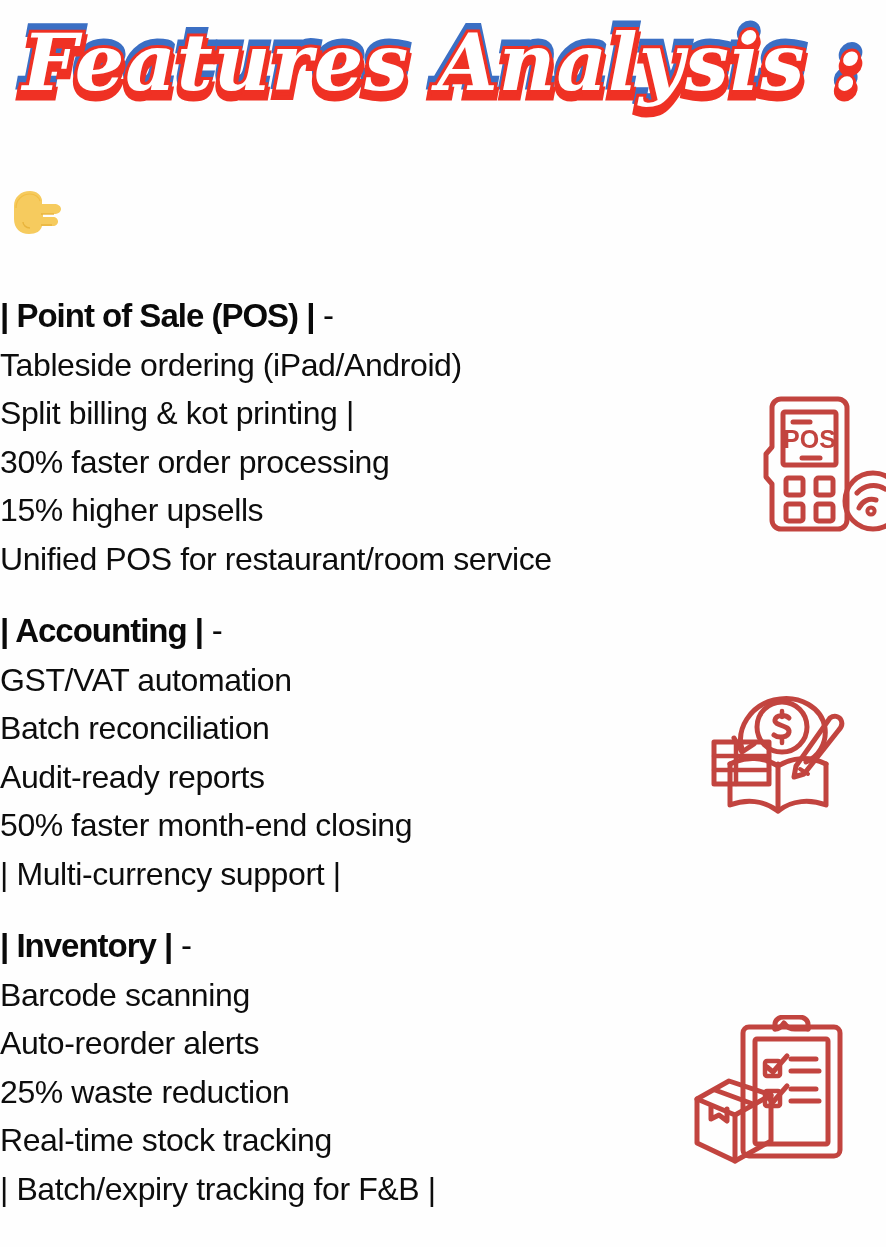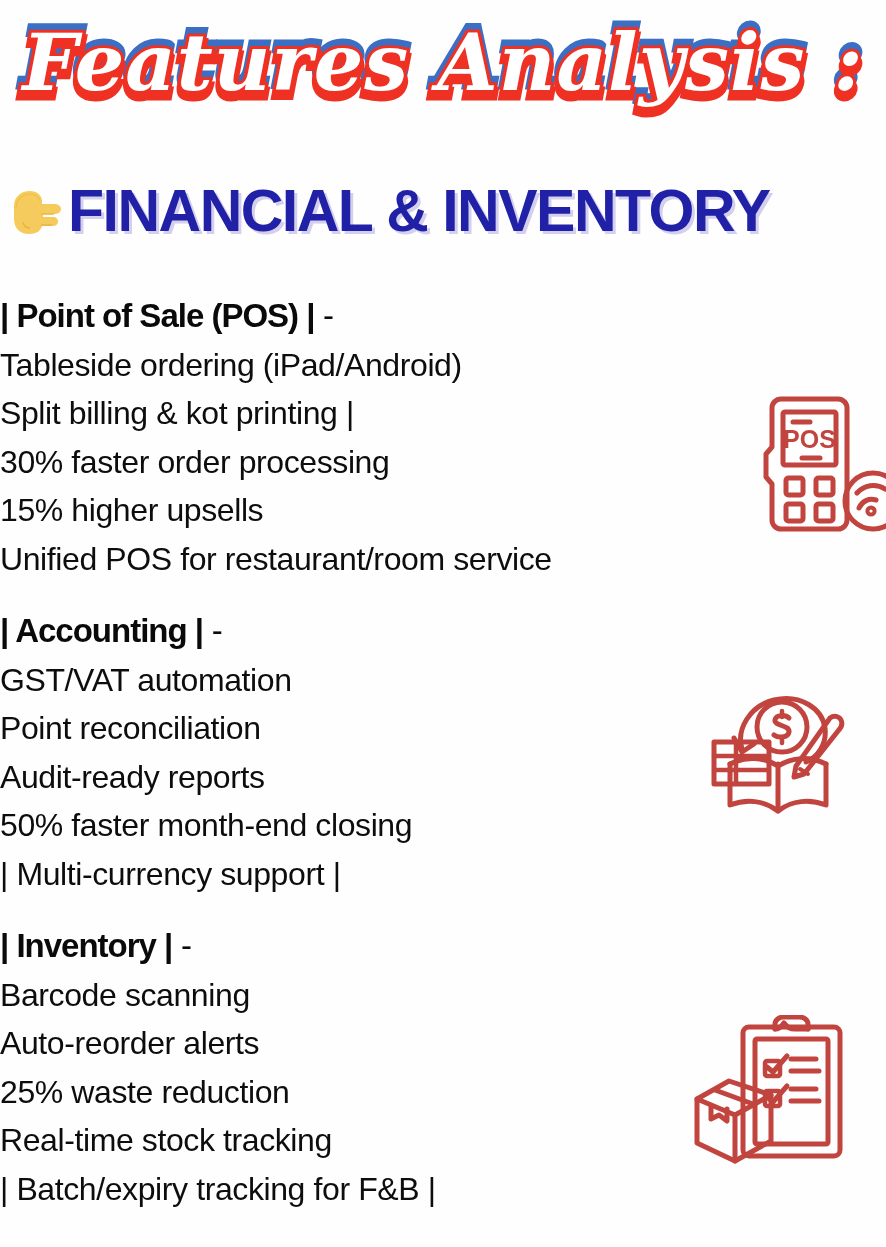--- a/index.html
+++ b/index.html
@@ -152,38 +152,37 @@
     <svg viewBox="0 0 58 54" xmlns="http://www.w3.org/2000/svg">
       <g>
         <path d="M6 22 C6 13, 13 7, 22 7 C29 7, 33 11, 34 16 L34 20 L46 20 C50 20, 53 22, 53 25 C53 28, 50 30, 46 30 L35 30 L35 33 L45 33 C48 33, 50 35, 50 37.5 C50 40, 48 42, 45 42 L34 42 C33 47, 28 50, 21 50 C12 50, 6 44, 6 35 Z" fill="#f6cb5e"></path>
         <path d="M8 24 C8 16, 14 10, 22 10 C27 10, 31 13, 32 17" fill="none" stroke="#f2be44" stroke-width="1.2"></path>
         <path d="M33 30 L46 30" stroke="#e8b43c" stroke-width="1.4" fill="none"></path>
         <path d="M33 41 L44 41" stroke="#e8b43c" stroke-width="1.4" fill="none"></path>
         <path d="M22 44 C18 44, 15 41, 15 38" fill="none" stroke="#e8b43c" stroke-width="1.4"></path>
       </g>
     </svg>
   </span>
-  <span class="cat-heading-text">FINANCIAL &amp; INVENTORY</span>
 </div>
 
 <div class="content">
 
   <div class="section">
     <div class="sec-head"><b>| Point of Sale (POS) |</b><span> -</span></div>
     <div class="sec-line">Tableside ordering (iPad/Android)</div>
     <div class="sec-line">Split billing &amp; kot printing |</div>
     <div class="sec-line">30% faster order processing</div>
     <div class="sec-line">15% higher upsells</div>
     <div class="sec-line">Unified POS for restaurant/room service</div>
   </div>
 
   <div class="section">
     <div class="sec-head"><b>| Accounting |</b><span> -</span></div>
     <div class="sec-line">GST/VAT automation</div>
-    <div class="sec-line">Point reconciliation</div>
+    <div class="sec-line">Batch reconciliation</div>
     <div class="sec-line">Audit-ready reports</div>
     <div class="sec-line">50% faster month-end closing</div>
     <div class="sec-line">| Multi-currency support |</div>
   </div>
 
   <div class="section">
     <div class="sec-head"><b>| Inventory |</b><span> -</span></div>
     <div class="sec-line">Barcode scanning</div>
     <div class="sec-line">Auto-reorder alerts</div>
     <div class="sec-line">25% waste reduction</div>

